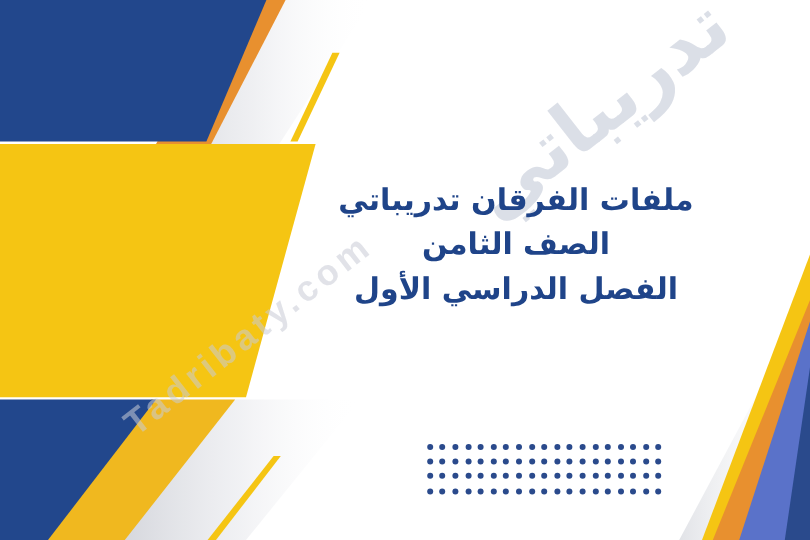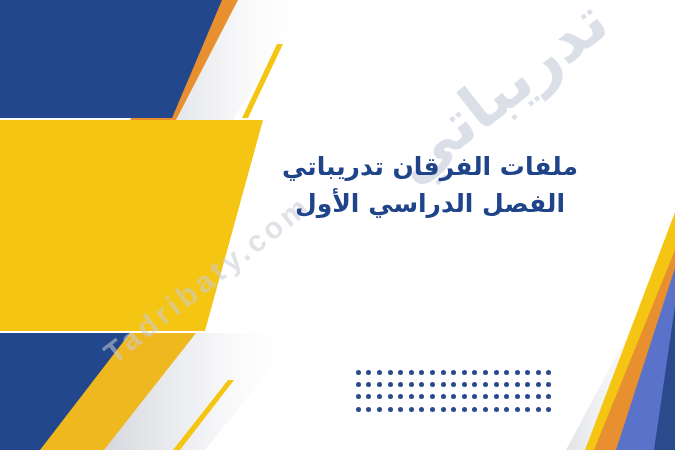--- a/index.html
+++ b/index.html
@@ -150,20 +150,21 @@
 
     <polygon points="654,450 675,450 675,306" fill="#2a4a8c"></polygon>
   </svg>
 
   <div class="wm" id="wm-arabic">تدريباتي</div>
 
   <div class="wm" id="wm-latin">Tadribaty.com</div>
 
   <div id="title-block">
     <div class="line">ملفات الفرقان تدريباتي</div>
+    <div class="line">الصف الثامن</div>
     <div class="line">الفصل الدراسي الأول</div>
   </div>
 
   <div id="dot-grid" style="grid-template-columns: repeat(19, 10.6px); grid-auto-rows: 12.4px;">
       <span class="dot" style="width: 5px; height: 5px; background: rgb(42, 74, 140);"></span>
       <span class="dot" style="width: 5px; height: 5px; background: rgb(42, 74, 140);"></span>
       <span class="dot" style="width: 5px; height: 5px; background: rgb(42, 74, 140);"></span>
       <span class="dot" style="width: 5px; height: 5px; background: rgb(42, 74, 140);"></span>
       <span class="dot" style="width: 5px; height: 5px; background: rgb(42, 74, 140);"></span>
       <span class="dot" style="width: 5px; height: 5px; background: rgb(42, 74, 140);"></span>

